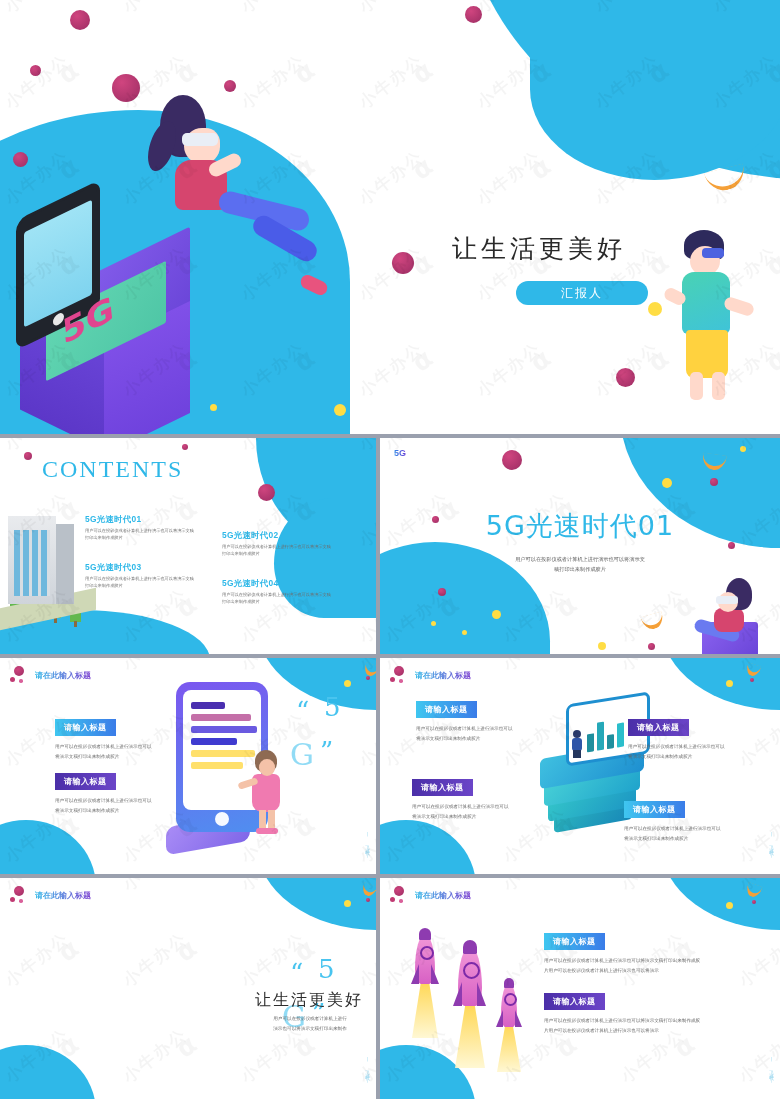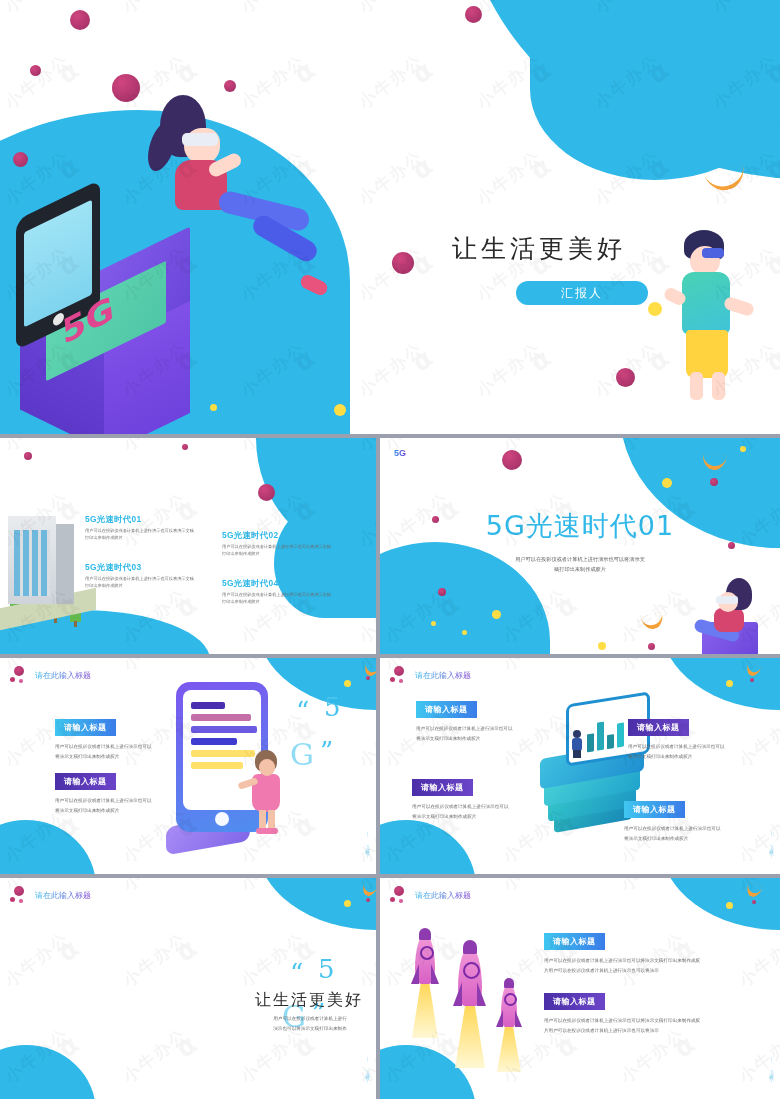--- a/index.html
+++ b/index.html
@@ -173,21 +173,21 @@
   .s3-gb{position:absolute;left:30px;top:36px;width:30px;height:24px;background:#d6456e;border-radius:8px;}
   .s3-gl{position:absolute;left:10px;top:52px;width:46px;height:13px;background:#6a7af0;border-radius:7px;transform:rotate(16deg);}
 
   
   .hdr{position:absolute;left:10px;top:8px;z-index:30;display:flex;align-items:center;gap:5px;}
   .hdr .dots{position:relative;width:20px;height:18px;}
   .hdr .d1{position:absolute;left:4px;top:0;width:10px;height:10px;border-radius:50%;
     background:radial-gradient(circle at 35% 30%,#d0457f,#9c2d63);}
   .hdr .d2{position:absolute;left:0px;top:11px;width:5px;height:5px;border-radius:50%;background:#c03a72;}
   .hdr .d3{position:absolute;left:9px;top:13px;width:3.5px;height:3.5px;border-radius:50%;background:#d9609a;}
-  .hdr .htxt{font-size:8px;font-weight:400;
+  .hdr .htxt{font-size:8px;font-weight:700;
     background:linear-gradient(90deg,#2fb8e8,#7a3fd0);-webkit-background-clip:text;background-clip:text;color:transparent;}
 
   .c-blue-tr{position:absolute;right:-30px;top:-58px;width:150px;height:110px;background:#2fb8e8;border-radius:0 0 0 80%;}
   .c-blue-bl{position:absolute;left:-44px;bottom:-42px;width:140px;height:96px;background:#2fb8e8;border-radius:50% 50% 0 0/70% 70% 0 0;}
 
   .tagbox{display:inline-block;padding:3px 9px;font-size:8px;font-weight:700;color:#fff;letter-spacing:.5px;}
   .tag-cyan{background:linear-gradient(90deg,#3fc6f0,#3a7ce8);}
   .tag-purple{background:linear-gradient(90deg,#4b2fa8,#6b45c8);}
   .body-txt{margin:6px 0 0 0;font-size:4.6px;line-height:2.1;color:#666;}
 
@@ -389,20 +389,21 @@
     <div class="bld bld-glass"></div>
     <div class="tree" style="left:10px;top:160px;"></div>
     <div class="trunk" style="left:14px;top:170px;"></div>
     <div class="tree" style="left:30px;top:165px;"></div>
     <div class="trunk" style="left:34px;top:175px;"></div>
     <div class="tree" style="left:50px;top:169px;"></div>
     <div class="trunk" style="left:54px;top:179px;"></div>
     <div class="tree" style="left:70px;top:173px;"></div>
     <div class="trunk" style="left:74px;top:183px;"></div>
 
+    <div class="contents-title">CONTENTS</div>
 
     <div class="toc toc1">
       <h4>5G光速时代01</h4>
       <p>用户可以在投影仪或者计算机上进行演示也可以将演示文稿打印出来制作成胶片</p>
     </div>
     <div class="toc toc2">
       <h4>5G光速时代02</h4>
       <p>用户可以在投影仪或者计算机上进行演示也可以将演示文稿打印出来制作成胶片</p>
     </div>
     <div class="toc toc3">

